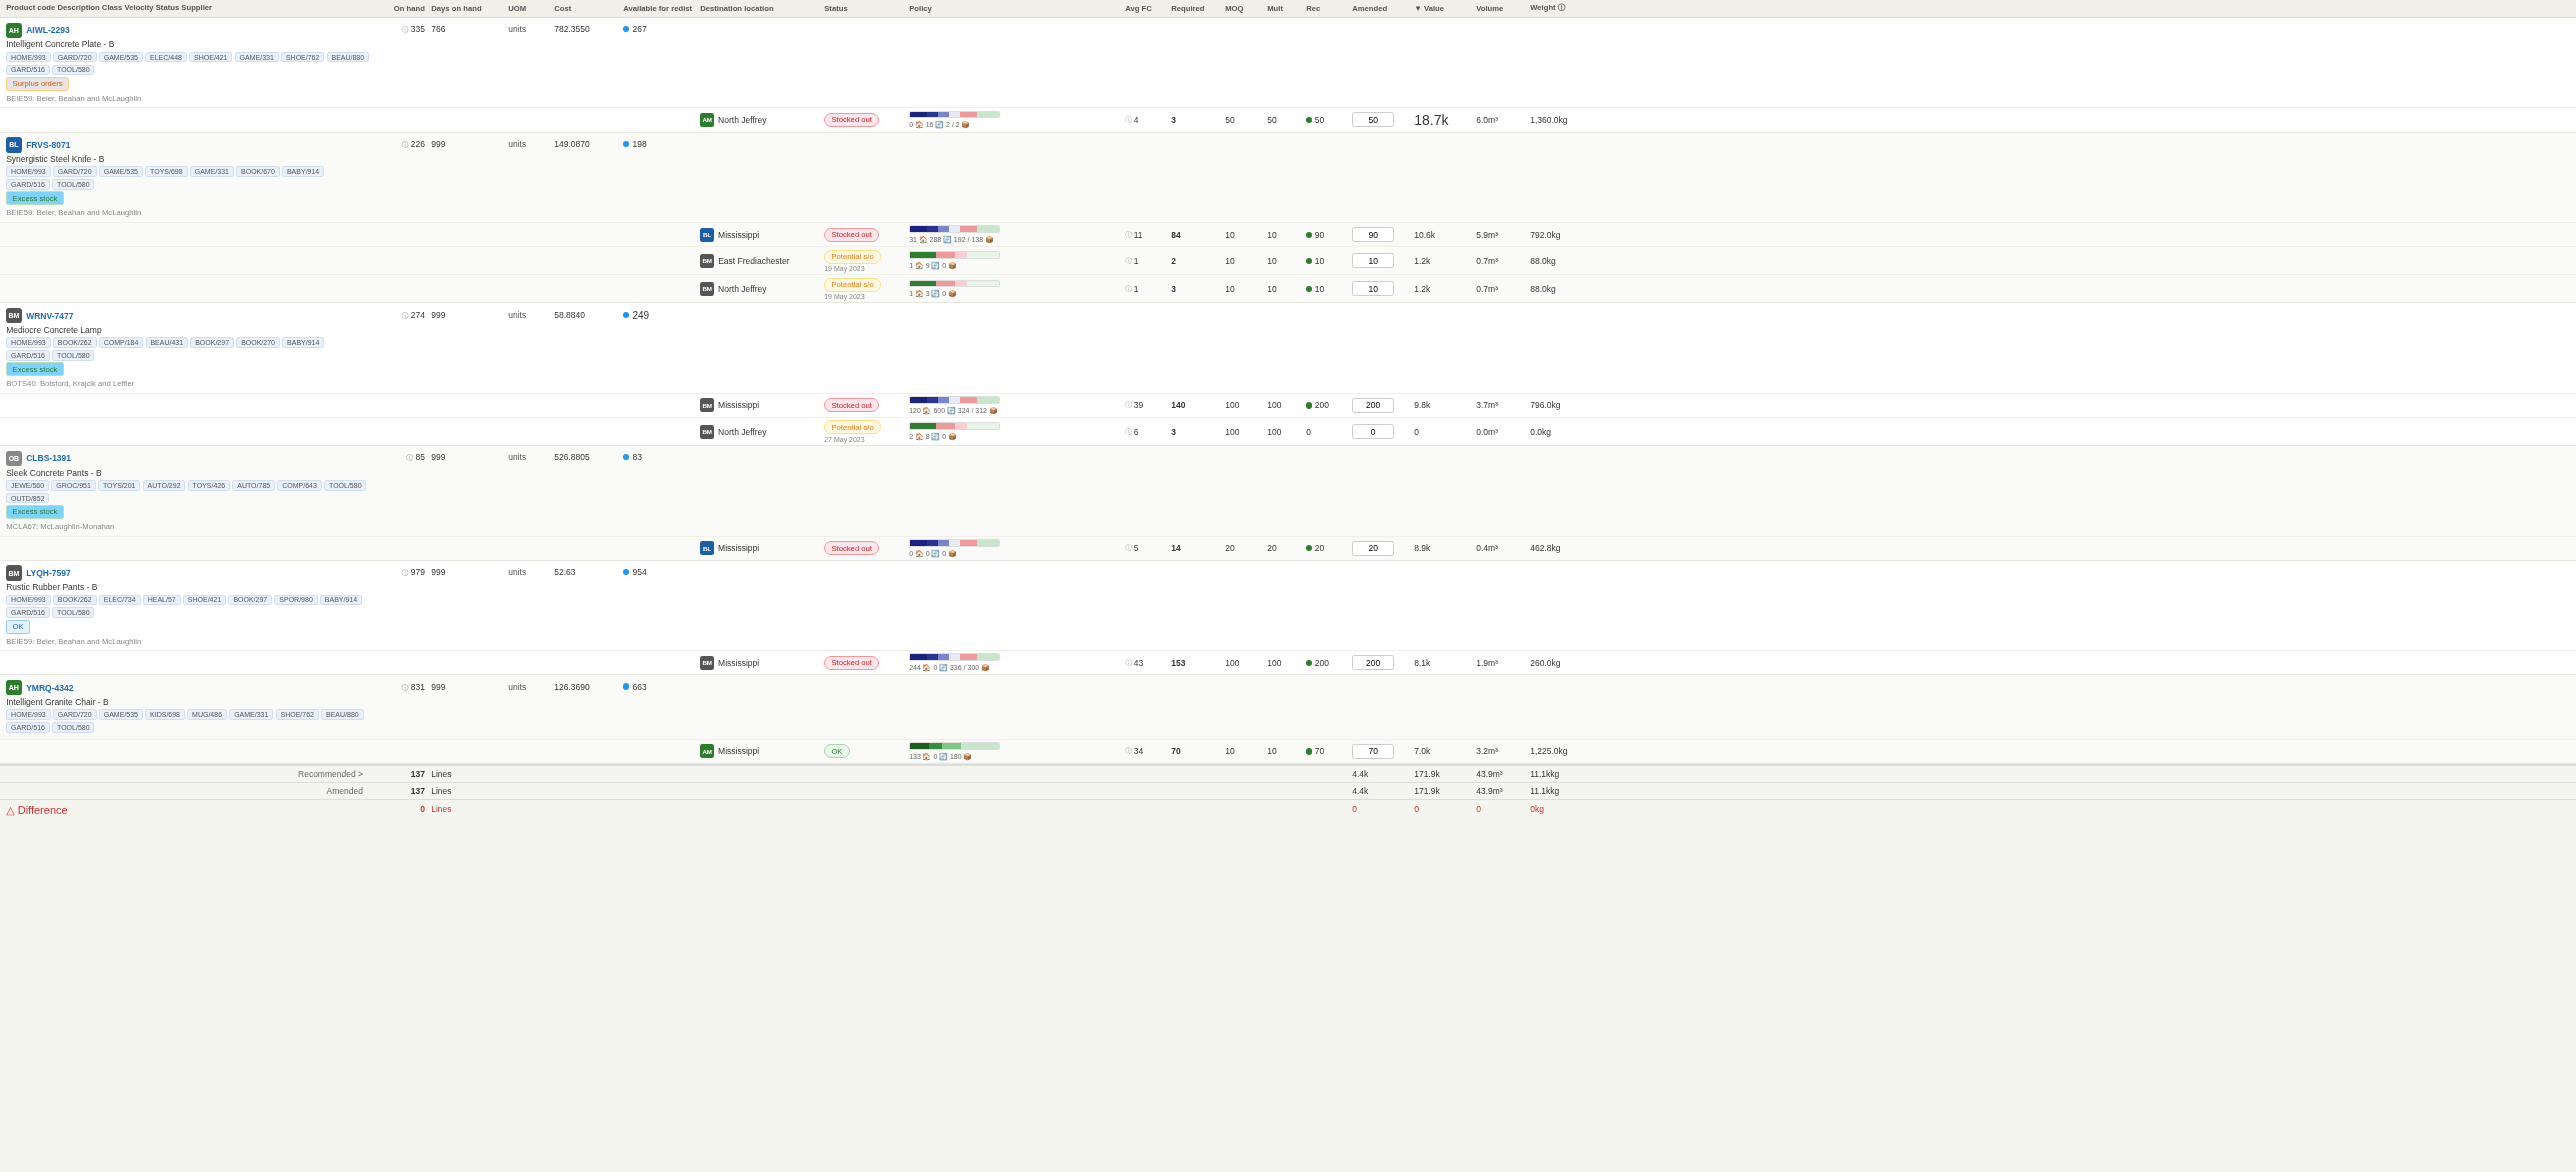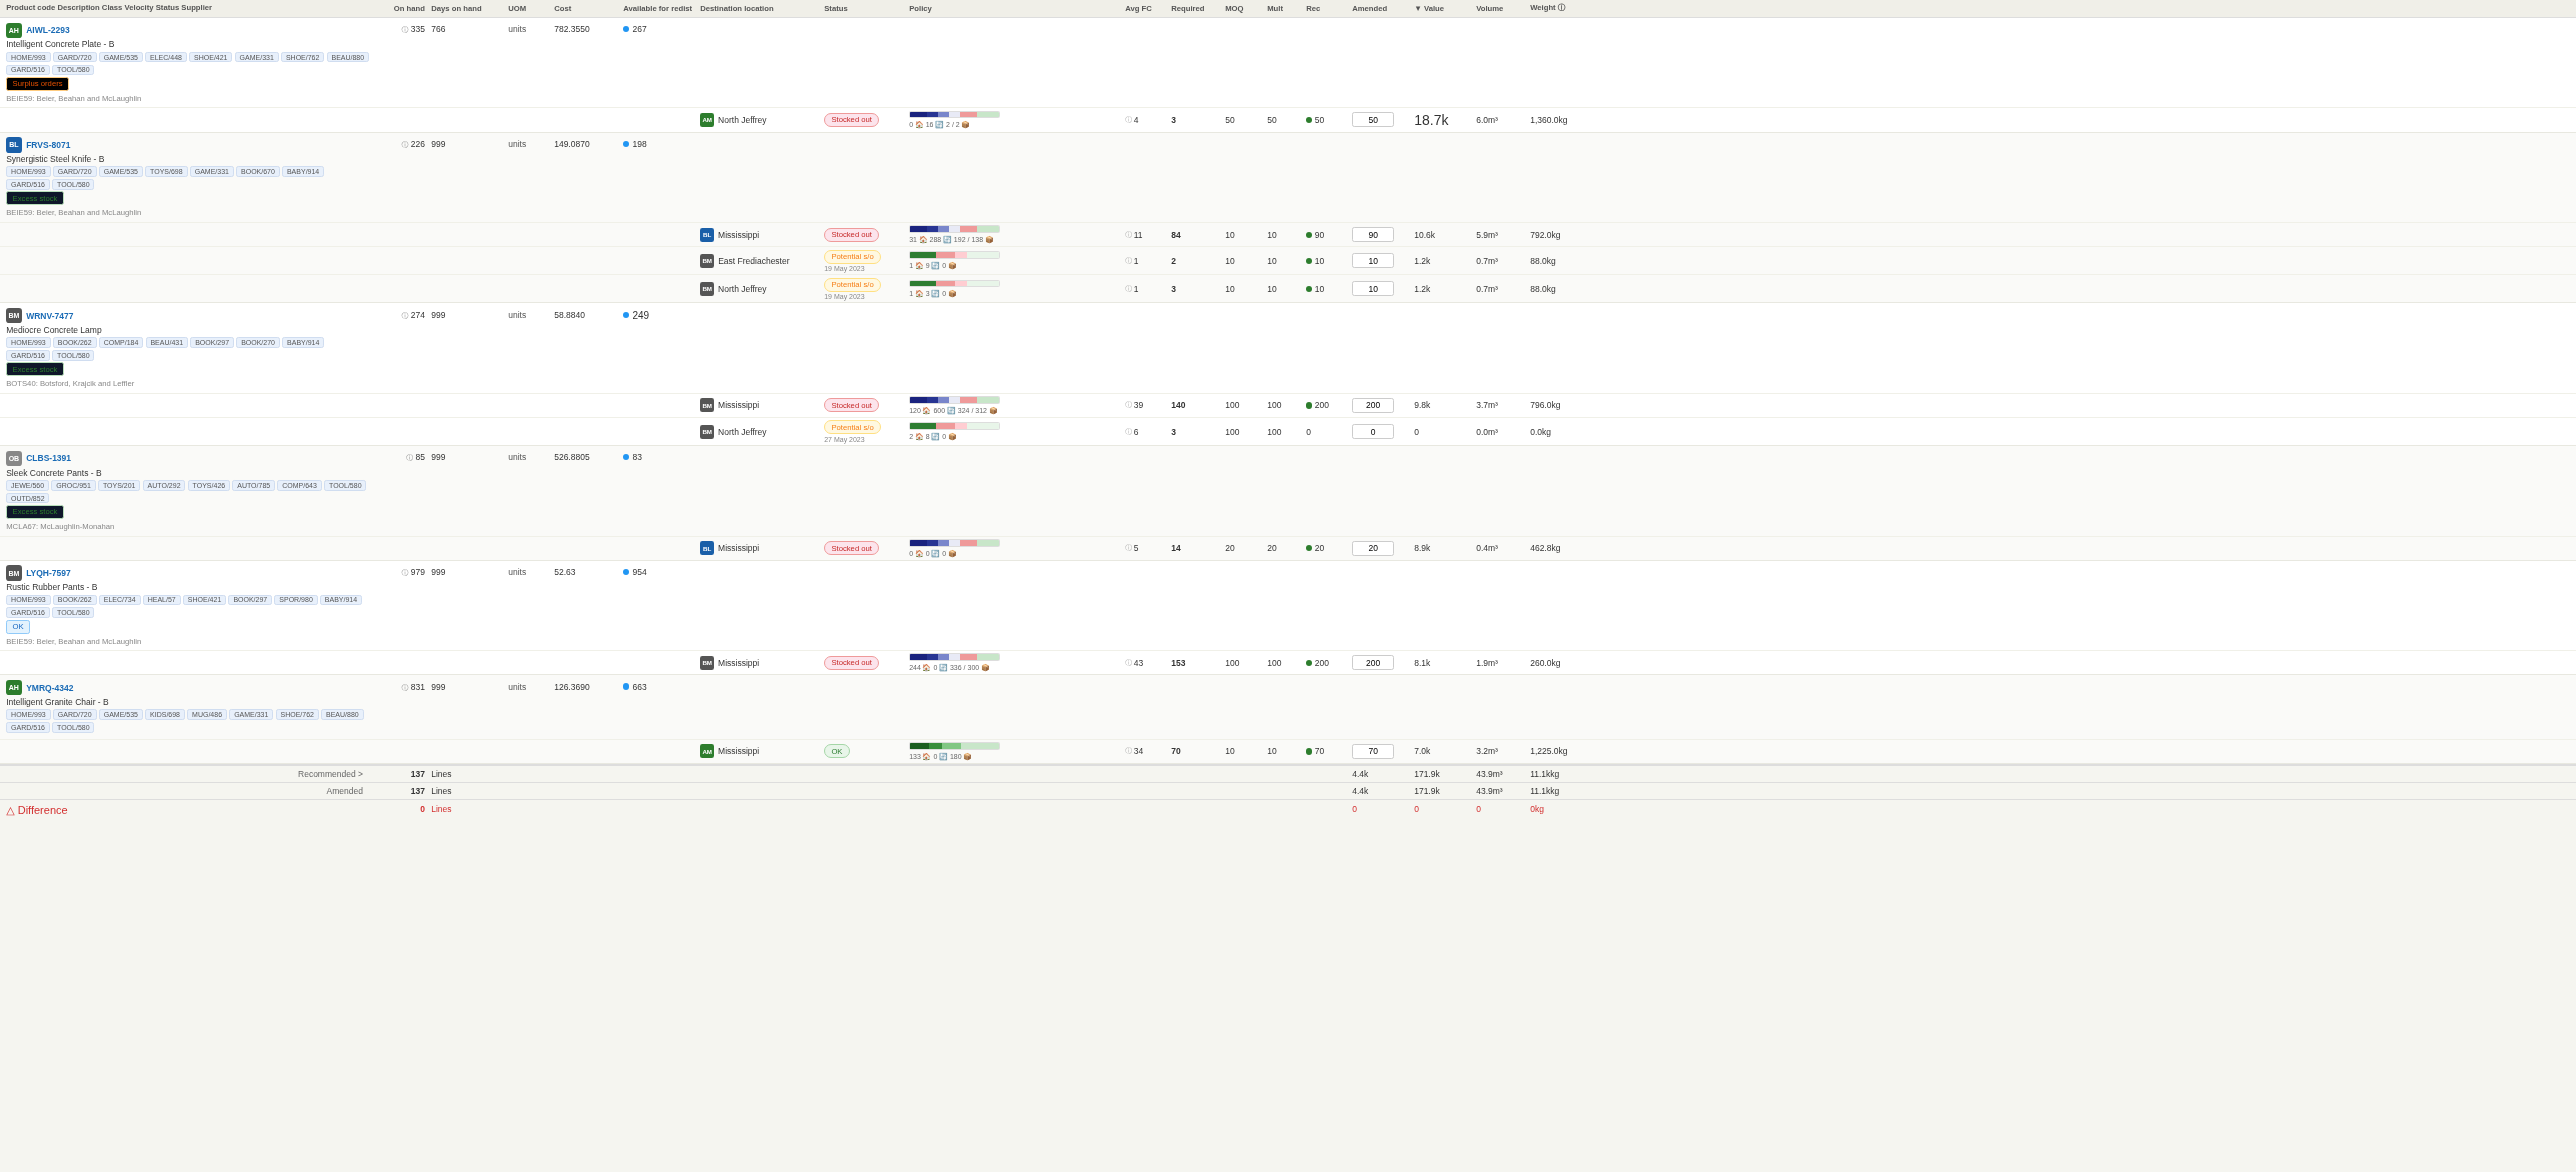--- a/index.html
+++ b/index.html
@@ -20,22 +20,22 @@
     .avatar-ah { background: #2d7d2d; }
     .avatar-bl { background: #1a5fa8; }
     .avatar-bm { background: #555; }
     .avatar-ob { background: #888; }
     
     .product-code { color: #1a6bb5; font-weight: 600; font-size: 8.5px; cursor: pointer; }
     .product-desc { font-size: 8.5px; color: #333; margin-bottom: 2.3px; }
     .tags-row { display: flex; flex-wrap: wrap; gap: 2.3px; margin-bottom: 1.5px; }
     .tag { background: #e8f0fb; color: #555; padding: 0.8px 3.9px; border-radius: 2.3px; font-size: 7px; border: 0.8px solid #d0ddf0; }
     .tag-badge { padding: 1.5px 5.4px; border-radius: 2.3px; font-size: 7.7px; font-weight: 500; display: inline-block; margin-bottom: 1.5px; }
-    .tag-excess { background: #0f172a; color: #2d7d2d; border: 0.8px solid #b8dfba; }
-    .tag-surplus { background: #000000; color: #e65100; border: 0.8px solid #ffcc80; }
+    .tag-excess { background: #7dd3fc; color: #2d7d2d; border: 0.8px solid #b8dfba; }
+    .tag-surplus { background: #e5e5e5; color: #e65100; border: 0.8px solid #ffcc80; }
     .tag-ok { background: #e3f2fd; color: #1565c0; border: 0.8px solid #90caf9; }
     .supplier { color: #888; font-size: 7.7px; margin-top: 1.5px; }
     
     .status-badge { padding: 1.5px 6.2px; border-radius: 7.7px; font-size: 7.7px; font-weight: 500; white-space: nowrap; }
     .status-stocked-out { background: #fce4ec; color: #c62828; border: 0.8px solid #ef9a9a; }
     .status-potential-so { background: #fff8e1; color: #f57f17; border: 0.8px solid #ffe082; }
     .status-ok { background: #e8f5e9; color: #2e7d32; border: 0.8px solid #a5d6a7; }
     
     .input-amended { border: 0.8px solid #ccc; border-radius: 2.3px; width: 42px; padding: 1.5px 3.1px; text-align: center; font-size: 8.5px; background: #fff; }
     

